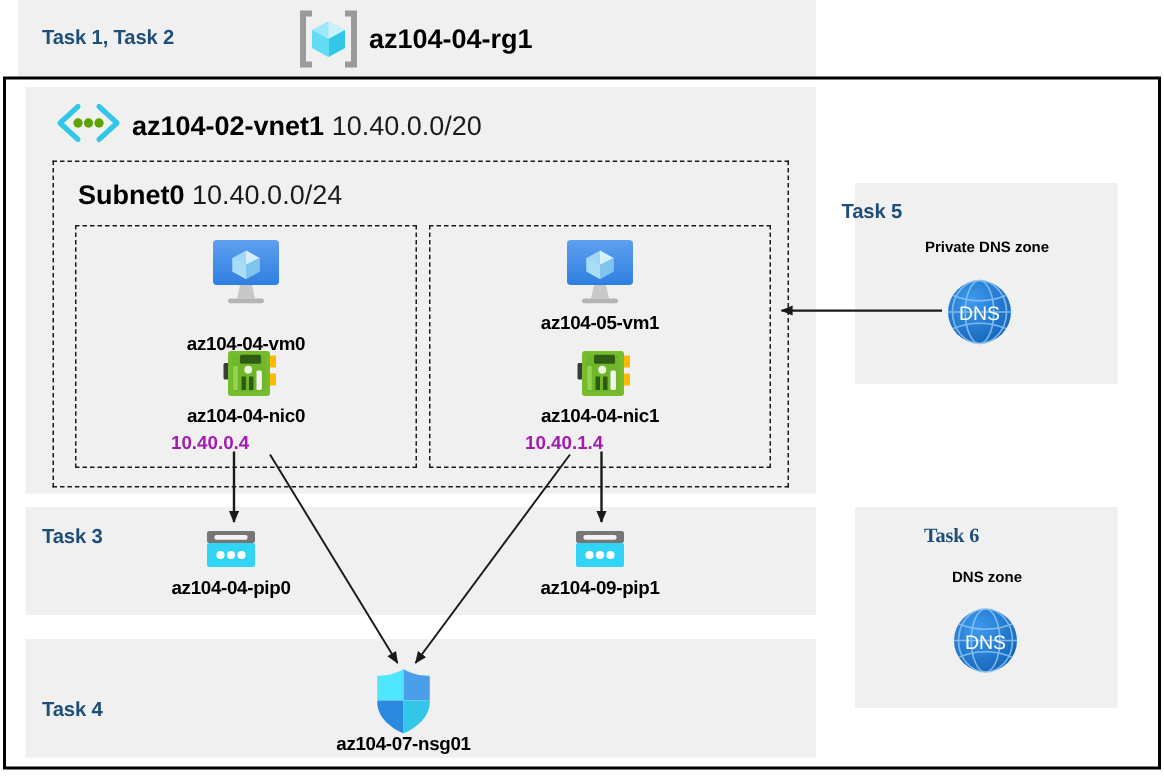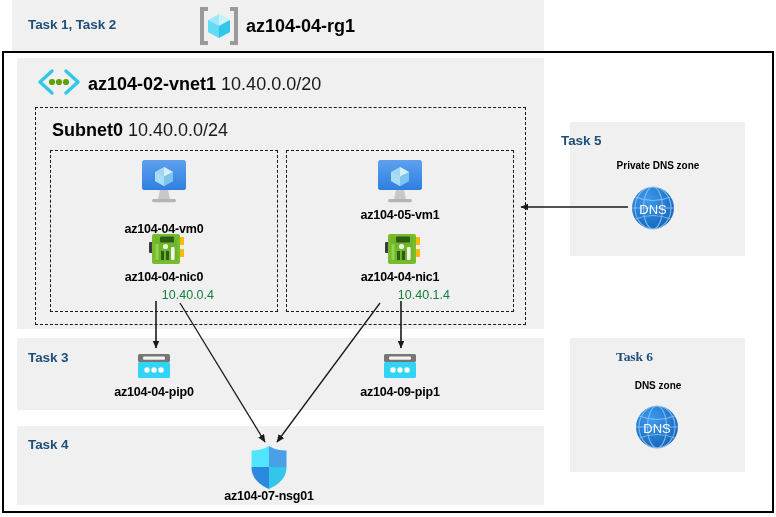--- a/index.html
+++ b/index.html
@@ -56,24 +56,24 @@
     font-size: 12.5px;
     font-weight: bold;
     color: #000000;
     white-space: nowrap;
     text-align: center;
     letter-spacing: -0.2px;
   }
   .node-sub {
     position: absolute;
     font-size: 12.5px;
-    font-weight: normal;
-    color: #15803d;
-    white-space: nowrap;
-    text-align: right;
+    font-weight: bold;
+    color: #a21caf;
+    white-space: nowrap;
+    text-align: left;
   }
   .zone-title {
     position: absolute;
     font-size: 10px;
     font-weight: bold;
     color: #000000;
     white-space: nowrap;
     text-align: center;
   }
   .icon { position: absolute; }
@@ -230,21 +230,21 @@
       <rect x="3" y="10" width="32" height="16" rx="1.5" fill="#32d4f5"></rect>
       <circle cx="12" cy="18" r="2.7" fill="#ffffff"></circle>
       <circle cx="19" cy="18" r="2.7" fill="#ffffff"></circle>
       <circle cx="26" cy="18" r="2.7" fill="#ffffff"></circle>
     </svg>
   </div>
   <div class="node-label" style="left:340px; top:385px; width:120px;">az104-09-pip1</div>
 
   <div class="gray-panel" style="left:17px; top:426px; width:527px; height:79px;"></div>
 
-  <div class="task-label" style="left:28px; top:437px;text-align:center;">Task 4</div>
+  <div class="task-label" style="left:28px; top:465px;text-align:center;">Task 4</div>
 
   <div class="icon" style="left:248px; top:443px;">
     <svg width="42" height="48" viewBox="0 0 42 48">
       <defs>
         <clipPath id="shieldclip">
           <path d="M21 3 C15 7, 7 7.5, 3.5 7.5 L3.5 25 C3.5 35, 12 42, 21 46 C30 42, 38.5 35, 38.5 25 L38.5 7.5 C35 7.5, 27 7, 21 3 Z"></path>
         </clipPath>
       </defs>
       <g clip-path="url(#shieldclip)">
         <rect x="0" y="0" width="21" height="24" fill="#50e6ff"></rect>

